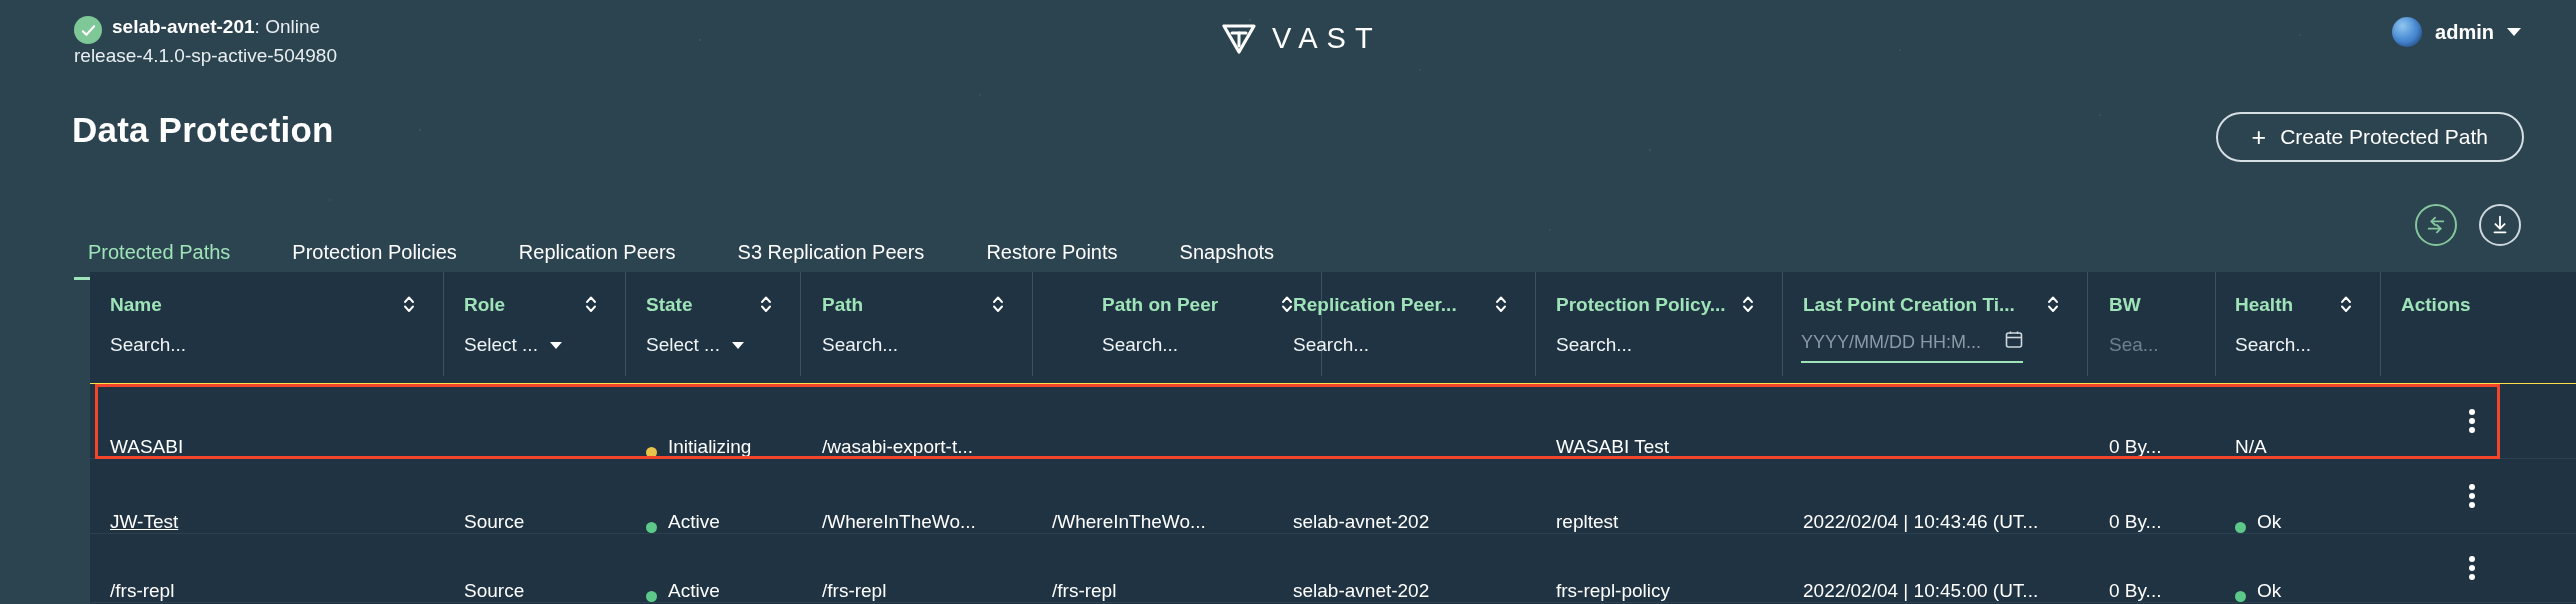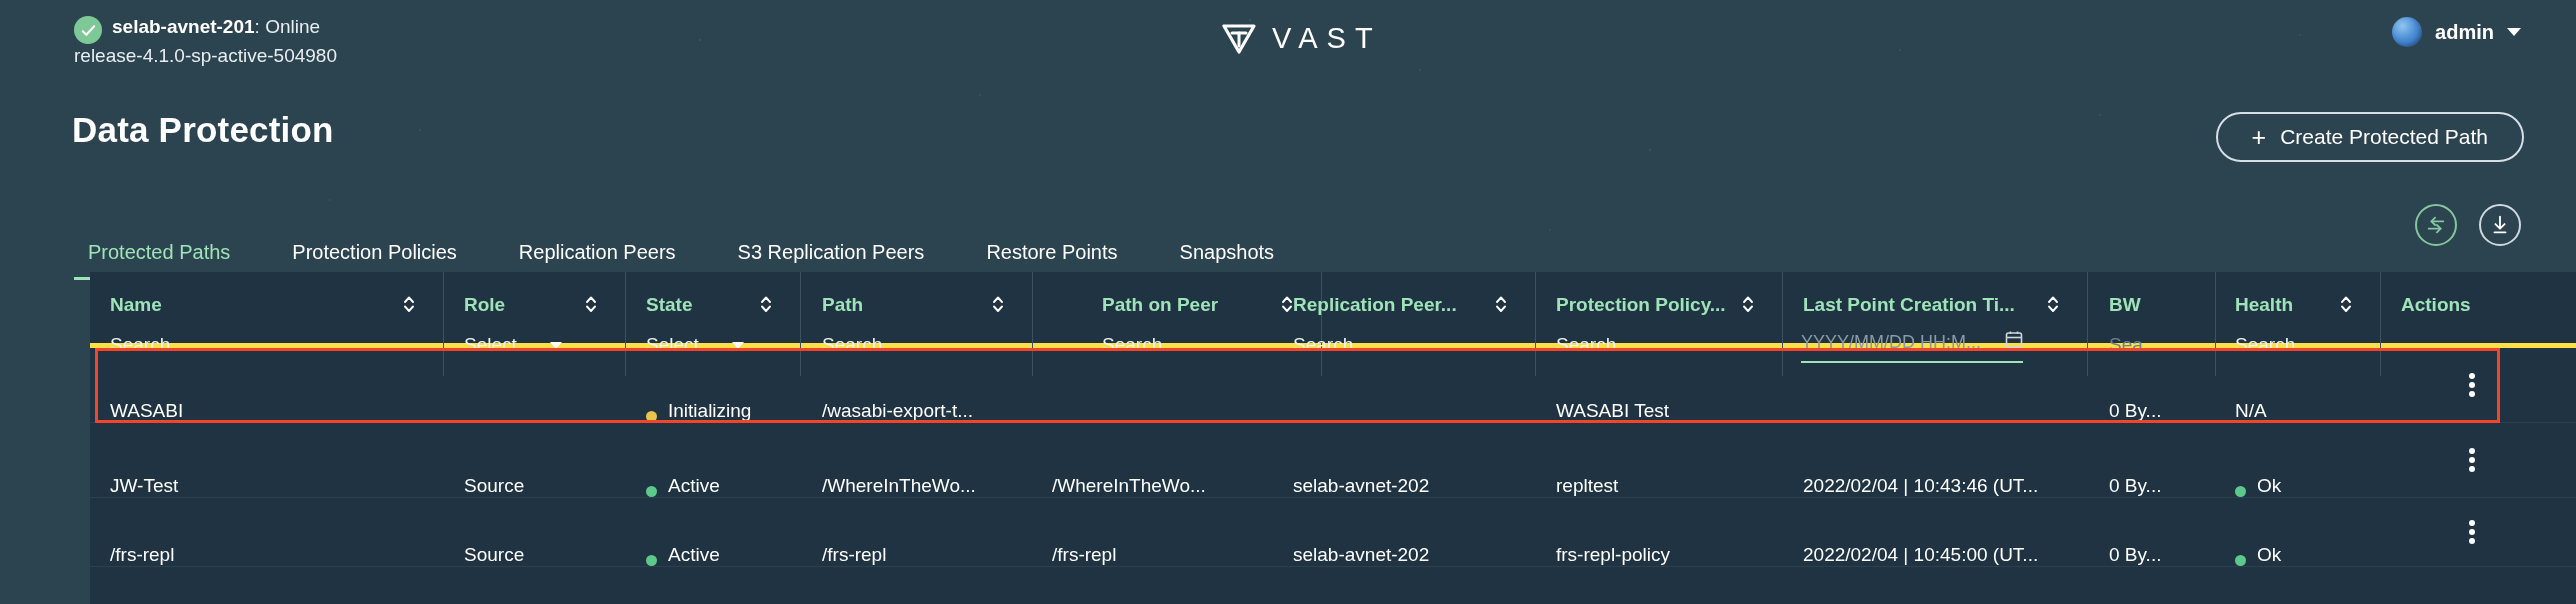--- a/index.html
+++ b/index.html
@@ -98,22 +98,22 @@
   .circle-btn.green { border-color:#85c79c; }
   .circle-btn svg { width:22px; height:22px; }
 
   
   .table-wrap {
     position:absolute; left:90px; top:272px;
     width:2486px; height:332px;
     background:#1f3342;
   }
   .thead {
-    position:relative; height:76px; background:#1f3342;
-    border-bottom:5px solid #fde047;
+    position:relative; height:112px; background:#1f3342;
+    border-bottom:1px solid #fde047;
   }
   .col {
     position:absolute; top:0; height:104px;
     border-right:1px solid #3a5162;
   }
   .col:last-child { border-right:none; }
   .col-title {
     position:absolute; left:20px; top:22px;
     font-size:19px; font-weight:bold; color:#9fe3b8; white-space:nowrap;
   }
@@ -368,21 +368,21 @@
             <span>N/A</span>
           </div>
           <div class="kebab" style="left: 2379px;">
             <i></i>
             <i></i>
             <i></i>
           </div>
           <div class="row-highlight" style="border-color: rgb(244, 69, 42);"></div>
         </div>
         <div class="trow">
-          <div class="cell" style="left: 0px; width: 354px;">
+          <div class="cell" style="left: 0px; width: 354px; text-decoration: underline;">
             <span>JW-Test</span>
           </div>
           <div class="cell" style="left: 354px; width: 182px;">
             <span>Source</span>
           </div>
           <div class="cell" style="left: 536px; width: 175px;">
             <span class="dot" style="background: rgb(92, 201, 138);"></span>
             <span>Active</span>
           </div>
           <div class="cell" style="left: 712px; width: 231px;">

